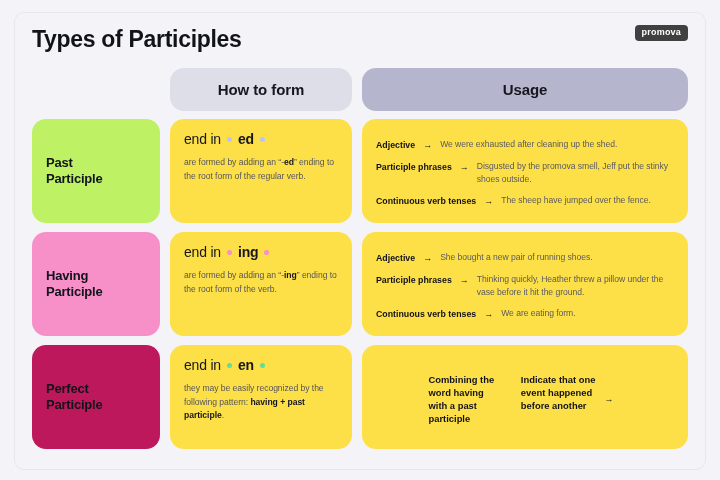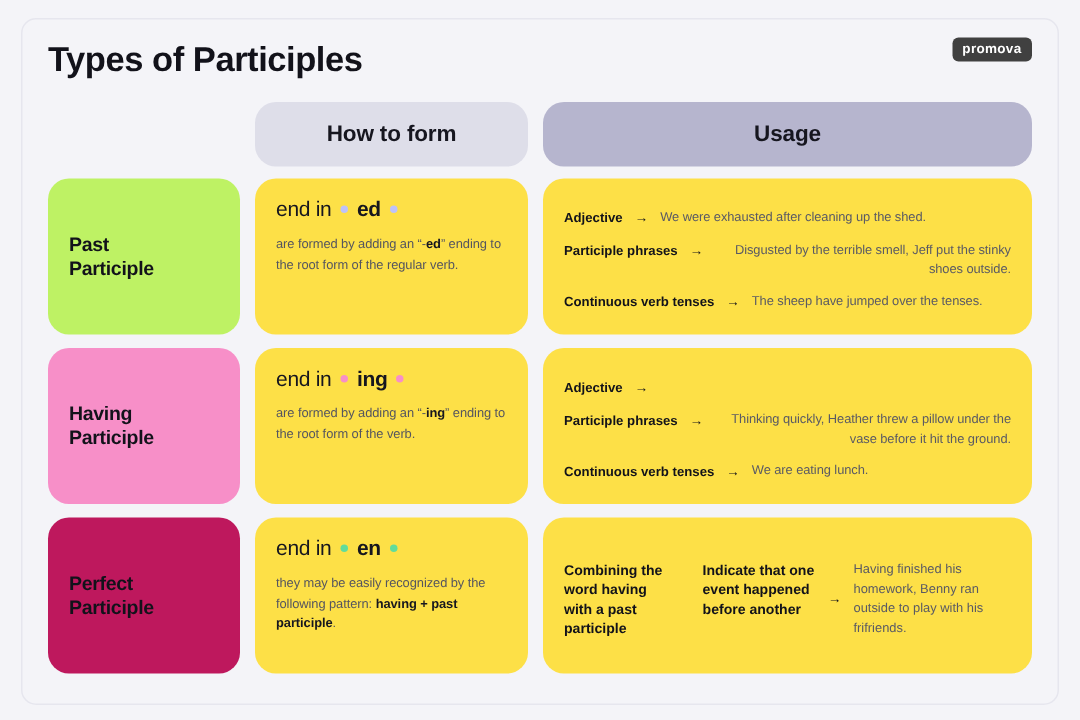--- a/index.html
+++ b/index.html
@@ -187,21 +187,20 @@
     color: #12121a;
     margin: 0 8px;
     padding-top: 1px;
     flex: 0 0 auto;
   }
   .usage-ex {
     font-size: 8.6px;
     line-height: 12.5px;
     color: #5a5a64;
     letter-spacing: -0.05px;
-    text-align: right;
   }
 
   
   .usage-perfect {
     flex-direction: row;
     align-items: center;
   }
   .perfect-terms {
     flex: 0 0 168px;
     display: flex;
@@ -255,26 +254,26 @@
       </div>
       <div class="usage-card">
         <div class="usage-line">
           <span class="usage-term">Adjective</span>
           <span class="arrow">→</span>
           <span class="usage-ex">We were exhausted after cleaning up the shed.</span>
         </div>
         <div class="usage-line">
           <span class="usage-term">Participle phrases</span>
           <span class="arrow">→</span>
-          <span class="usage-ex">Disgusted by the terrible smell, Jeff put the stinky shoes outside.</span>
+          <span class="usage-ex">Disgusted by the promova smell, Jeff put the stinky shoes outside.</span>
         </div>
         <div class="usage-line">
           <span class="usage-term">Continuous verb tenses</span>
           <span class="arrow">→</span>
-          <span class="usage-ex">The sheep have jumped over the tenses.</span>
+          <span class="usage-ex">The sheep have jumped over the fence.</span>
         </div>
       </div>
     </div>
 
     <div class="row">
       <div class="label-card" id="label1" style="background: rgb(247, 143, 200);">
         <span><span>Having</span><br><span>Participle</span></span>
       </div>
       <div class="form-card">
         <div class="endin">
@@ -282,30 +281,31 @@
           <span class="dot" id="dot1a" style="background: rgb(247, 143, 200);"></span>
           <span class="suffix">ing</span>
           <span class="dot" id="dot1b" style="background: rgb(247, 143, 200);"></span>
         </div>
         <div class="form-desc" id="desc1">are formed by adding an “-<b>ing</b>” ending to the root form of the verb.</div>
       </div>
       <div class="usage-card">
         <div class="usage-line">
           <span class="usage-term">Adjective</span>
           <span class="arrow">→</span>
+          <span class="usage-ex">She bought a new pair of running shoes.</span>
         </div>
         <div class="usage-line">
           <span class="usage-term">Participle phrases</span>
           <span class="arrow">→</span>
           <span class="usage-ex">Thinking quickly, Heather threw a pillow under the vase before it hit the ground.</span>
         </div>
         <div class="usage-line">
           <span class="usage-term">Continuous verb tenses</span>
           <span class="arrow">→</span>
-          <span class="usage-ex">We are eating lunch.</span>
+          <span class="usage-ex">We are eating form.</span>
         </div>
       </div>
     </div>
 
     <div class="row">
       <div class="label-card" id="label2" style="background: #be185d;">
         <span><span>Perfect</span><br><span>Participle</span></span>
       </div>
       <div class="form-card">
         <div class="endin">
@@ -315,18 +315,17 @@
           <span class="dot" id="dot2b" style="background: rgb(98, 220, 155);"></span>
         </div>
         <div class="form-desc" id="desc2">they may be easily recognized by the following pattern: <b>having + past participle</b>.</div>
       </div>
       <div class="usage-card usage-perfect">
         <div class="perfect-terms">
           <div class="perfect-term">Combining the word having with a past participle</div>
           <div class="perfect-term">Indicate that one event happened before another</div>
         </div>
         <span class="arrow">→</span>
-        <div class="perfect-ex">Having finished his homework, Benny ran outside to play with his frifriends.</div>
       </div>
     </div>
 
   </div>
 </div>
 
 </body></html>

